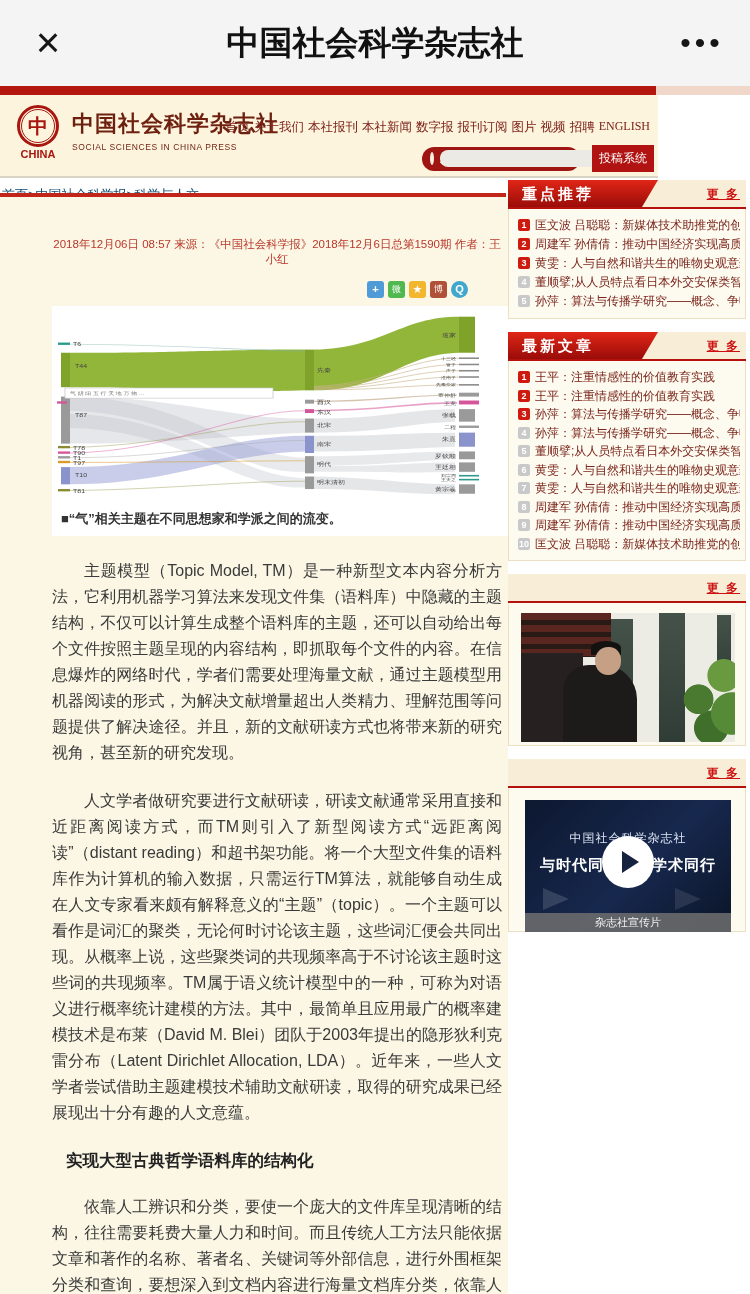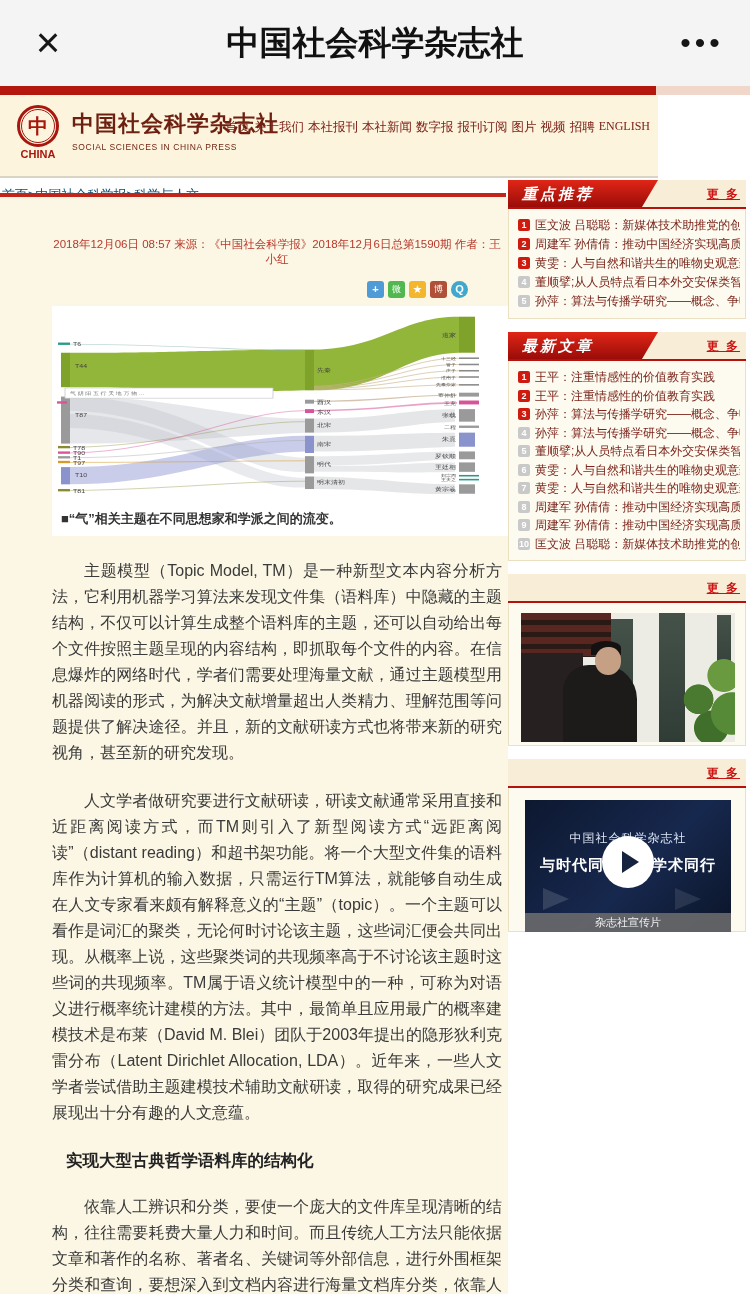--- a/index.html
+++ b/index.html
@@ -60,21 +60,21 @@
   .para{font-size:16px;line-height:26px;color:#3a3a3a;text-indent:32px;text-align:justify;margin:22px 0 0 0;}
   .subhead{font-size:16.5px;font-weight:700;color:#232323;margin:24px 0 0 0;text-indent:14px;}
 
   
   .sidebar{left:508px;top:180px;width:238px;}
   .panel{margin-bottom:13px;}
   .ribbon{position:relative;height:27px;background:#f8edd6;border-bottom:2px solid #b5120d;}
   .ribbon-red{position:absolute;left:0;top:0;height:27px;width:150px;
      background:linear-gradient(180deg,#e02617,#9a0c08);
      clip-path:polygon(0 0,100% 0,calc(100% - 16px) 100%,0 100%);
-     color:#fff;font-size:15px;font-weight:700;letter-spacing:3px;line-height:27px;padding-left:14px;box-sizing:border-box;font-style:italic;}
+     color:#fff;font-size:15px;font-weight:700;letter-spacing:3px;line-height:27px;padding-left:14px;box-sizing:border-box;}
   .ribbon-more{position:absolute;right:6px;top:6px;font-size:12px;font-weight:700;color:#c11;letter-spacing:2px;cursor:pointer;text-decoration:underline;}
   .panel-box{background:#fdfaef;border:1px solid #ece0c2;border-top:none;padding:7px 5px 7px 7px;box-sizing:border-box;}
   .s-item{display:flex;align-items:flex-start;line-height:19px;margin-bottom:0;cursor:pointer;}
   .lat .s-item{line-height:18.5px;}
   .badge{flex:0 0 12px;height:12px;margin:3px 5px 0 2px;border-radius:2px;background:#c9c9c9;color:#fff;
          font-size:9px;font-weight:700;line-height:12px;text-align:center;}
   .badge.red{background:#cf1a10;}
   .s-text{font-size:12px;color:#7a241b;white-space:nowrap;overflow:hidden;}
 
   
@@ -141,20 +141,27 @@
     <span>首页</span>
     <span>关于我们</span>
     <span>本社报刊</span>
     <span>本社新闻</span>
     <span>数字报</span>
     <span>报刊订阅</span>
     <span>图片</span>
     <span>视频</span>
     <span>招聘</span>
     <span class="en">ENGLISH</span>
+  </div>
+  <div class="searchrow">
+    <div class="searchbox">
+      <span class="mag"></span>
+      <input class="searchinput" placeholder="" style="">
+    </div>
+    <button class="submitbtn">投稿系统</button>
   </div>
 </div>
 
 <div class="abs breadcrumb">首页&gt;中国社会科学报&gt;科学与人文</div>
 <div class="abs redhr"></div>
 
 <div class="abs article">
   <div class="a-meta">2018年12月06日 08:57 来源：《中国社会科学报》2018年12月6日总第1590期 作者：王小红</div>
 
   <div class="share">

